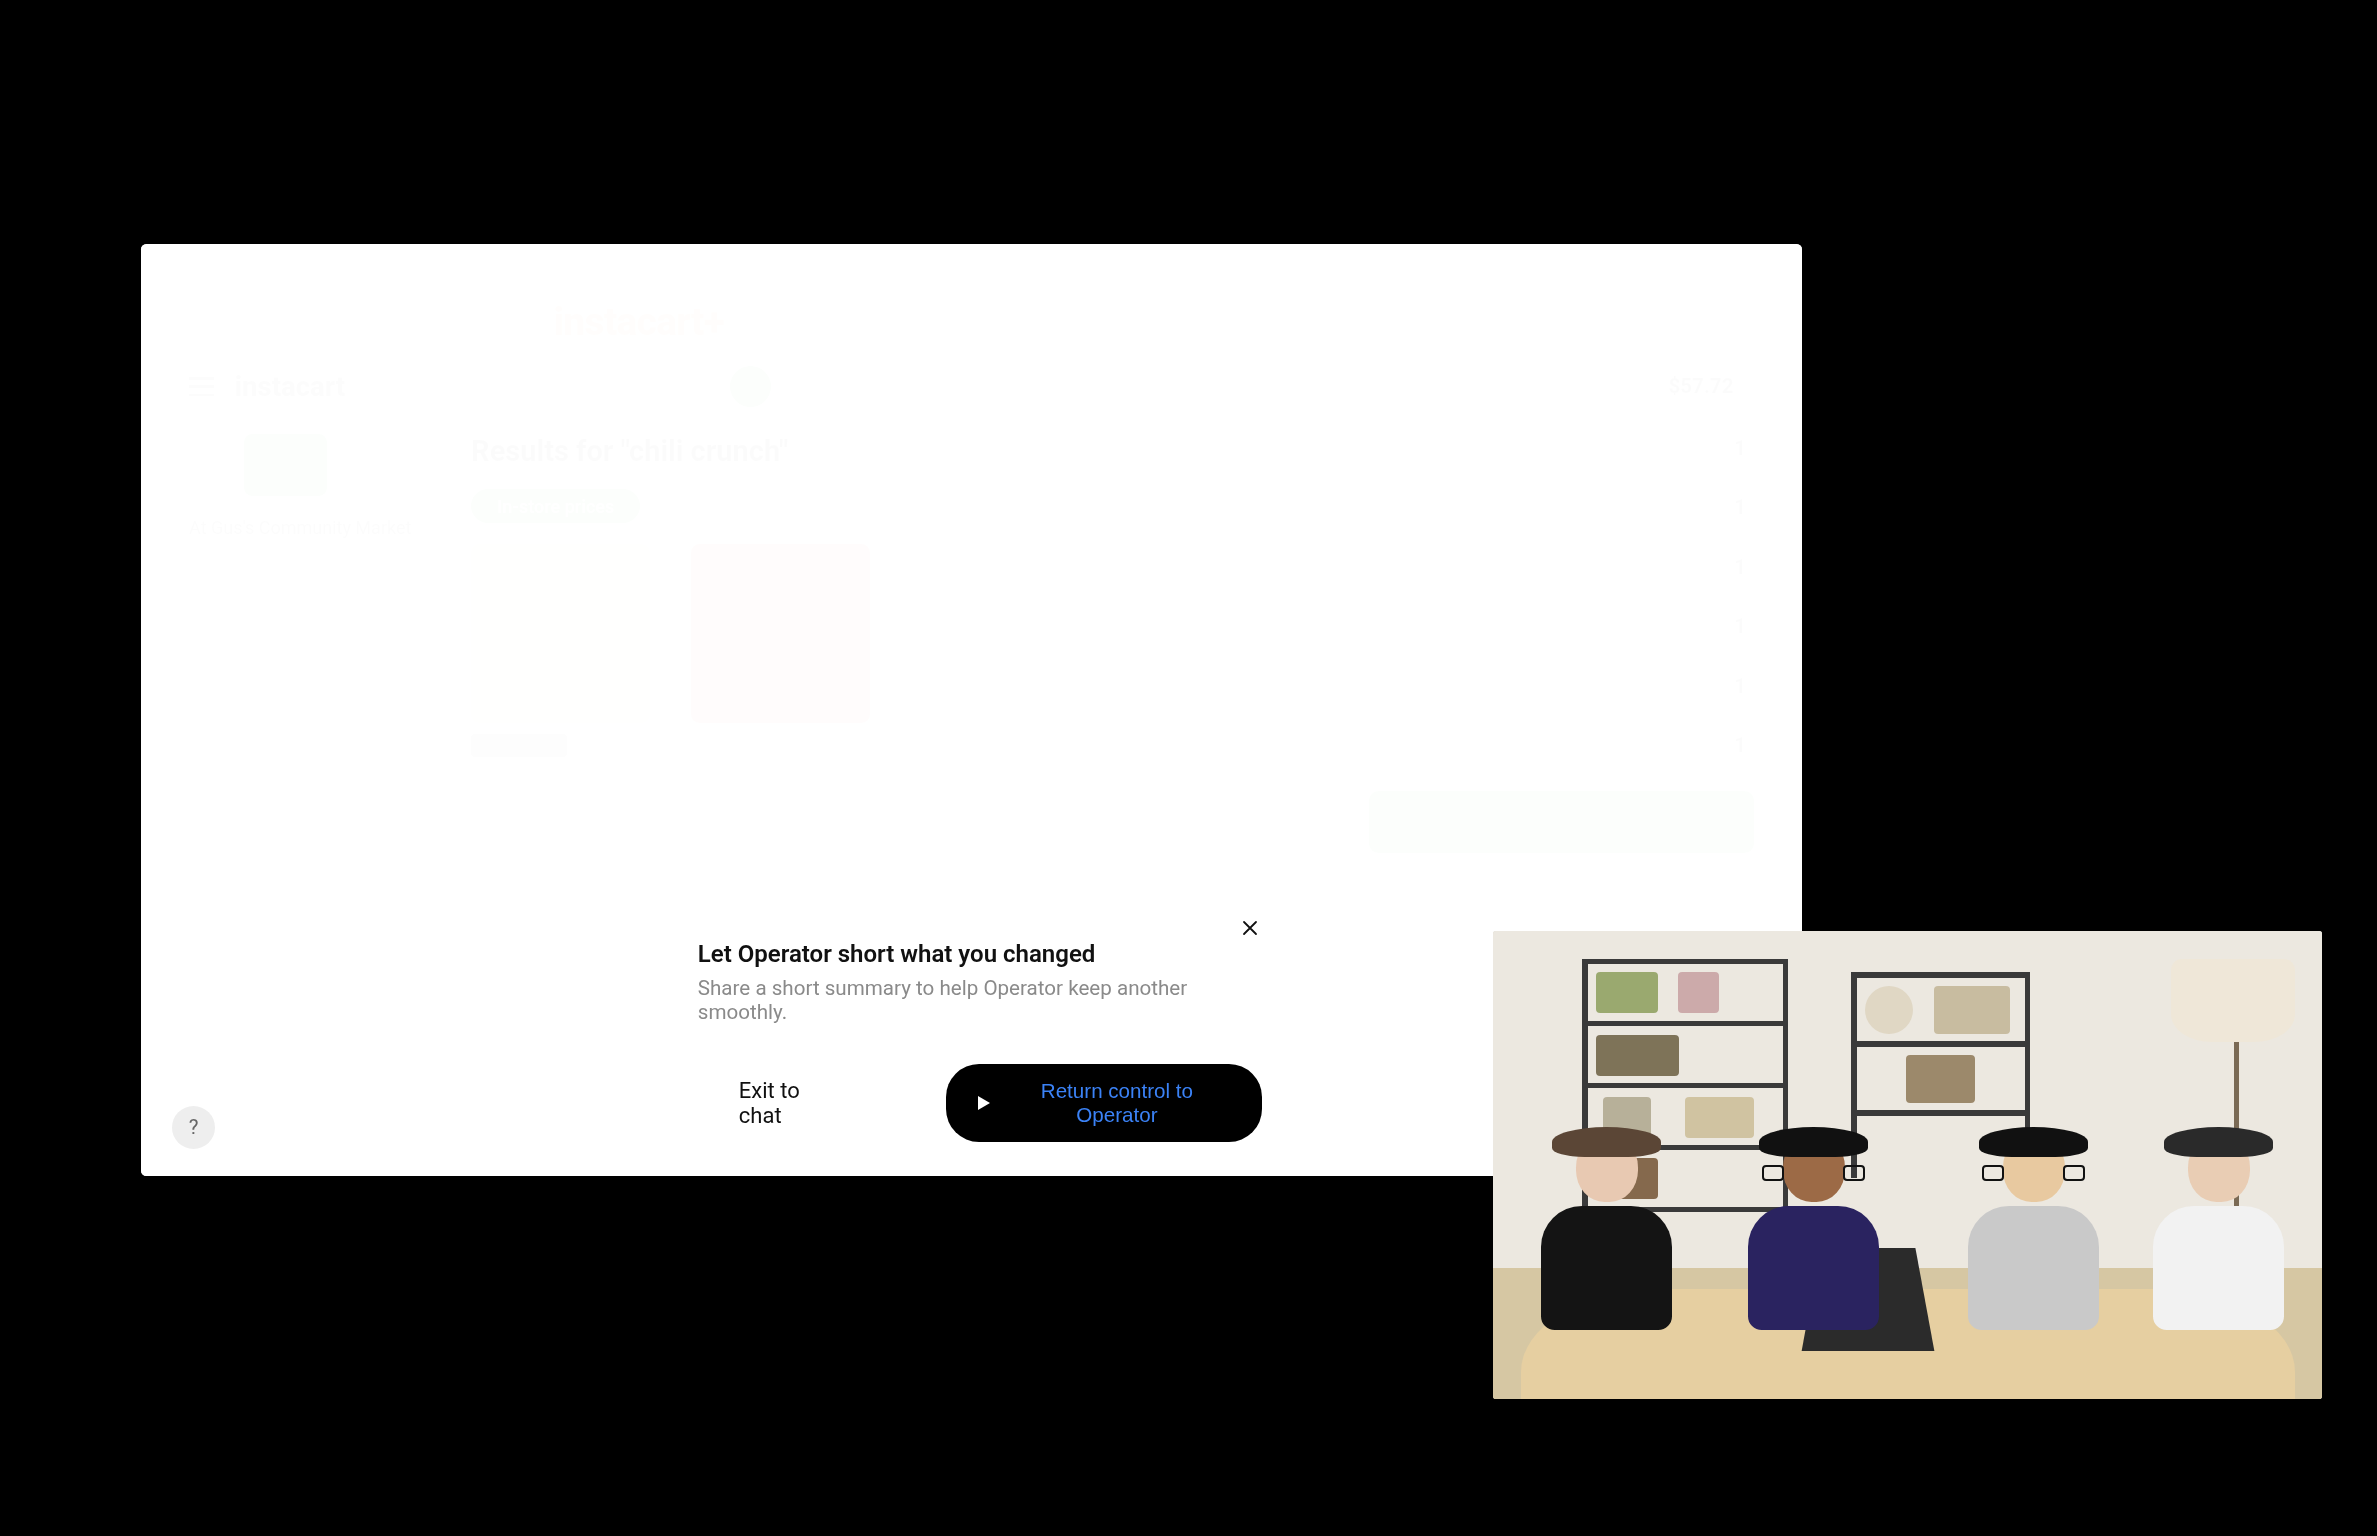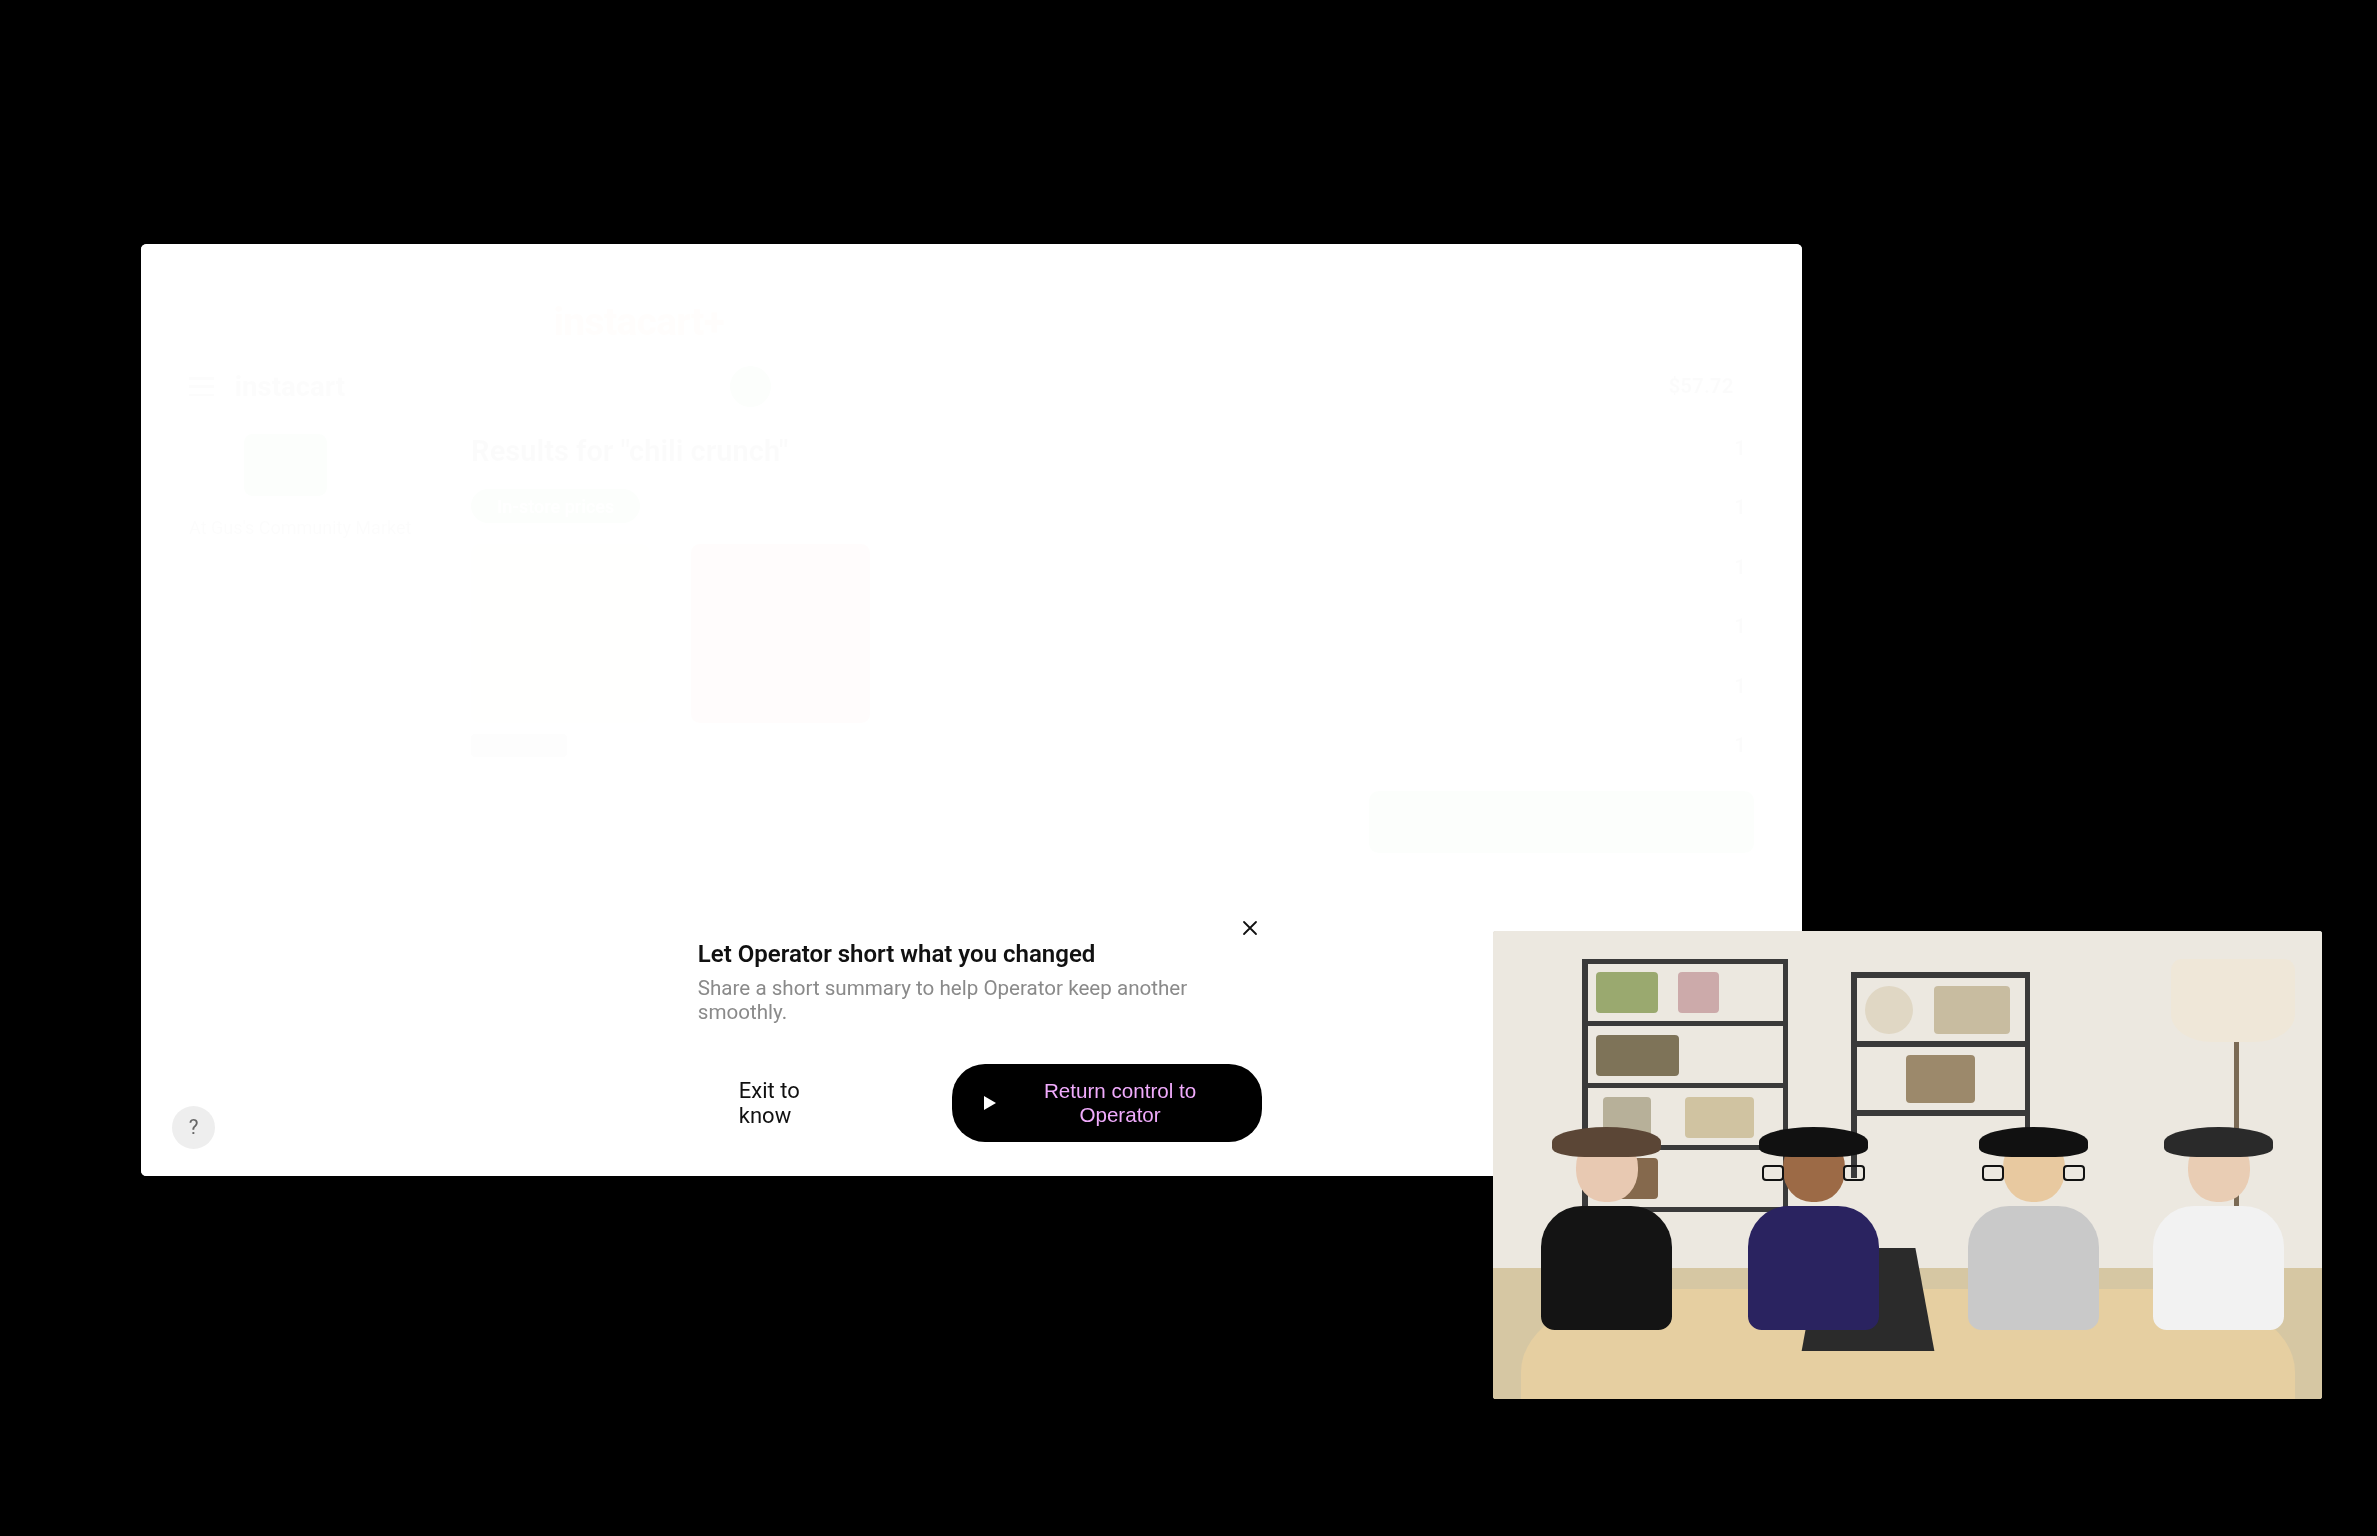--- a/index.html
+++ b/index.html
@@ -169,21 +169,21 @@
     .exit-link {
       font-size: 22px;
       color: #111;
       cursor: pointer;
     }
     .return-btn {
       display: inline-flex;
       align-items: center;
       gap: 13.8px;
       background: #000;
-      color: #f0abfc;
+      color: #3b82f6;
       font-size: 20.6px;
       font-weight: 500;
       padding: 15px 32px;
       border-radius: 33px;
       cursor: pointer;
       border: none;
     }
     .play-icon {
       width: 0; height: 0;
       border-left: 12.4px solid #fff;
@@ -337,21 +337,21 @@
 
   <div class="modal">
     <div class="modal-close">
       <svg width="18" height="18" viewBox="0 0 24 24">
           <path d="M4 4 L20 20 M20 4 L4 20" stroke="#111" stroke-width="2.4" stroke-linecap="round"></path>
         </svg>
     </div>
     <div class="modal-title">Let Operator short what you changed</div>
     <div class="modal-sub">Share a short summary to help Operator keep another smoothly.</div>
     <div class="modal-actions">
-      <span class="exit-link">Exit to know</span>
+      <span class="exit-link">Exit to chat</span>
       <button class="return-btn">
         <span class="play-icon"></span>
         <span>Return control to Operator</span>
       </button>
     </div>
   </div>
 
   <div class="help-bubble">
     <span>?</span>
   </div>

